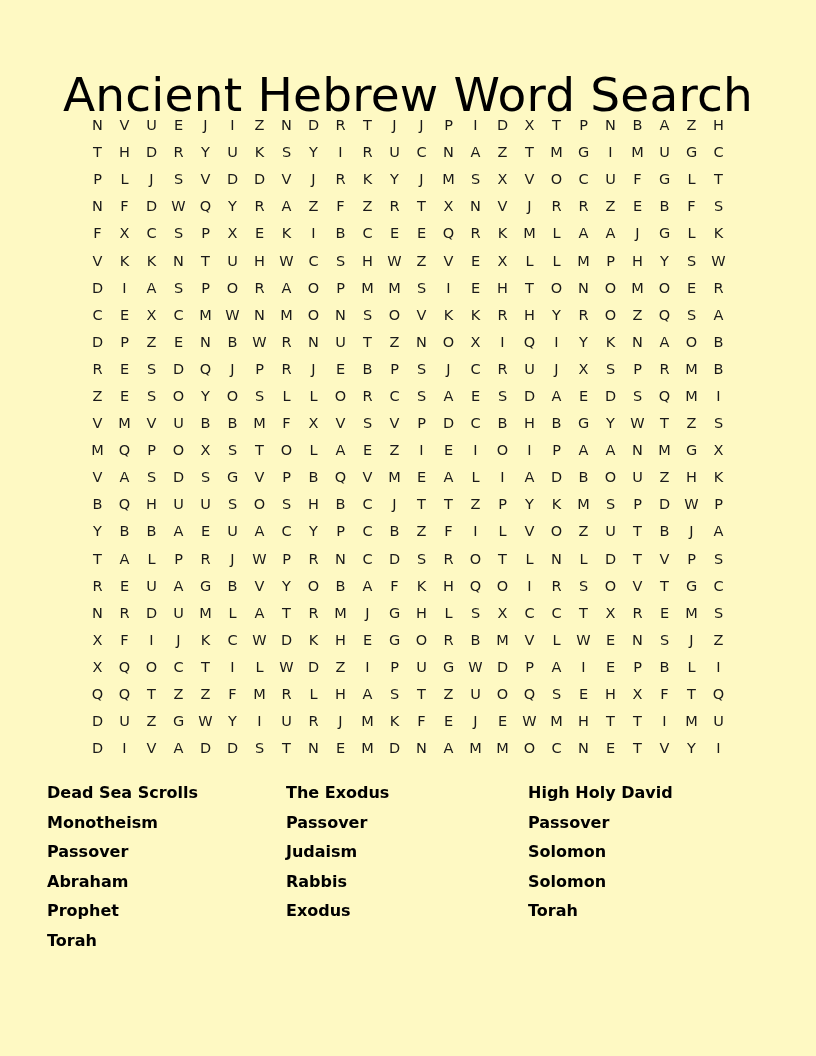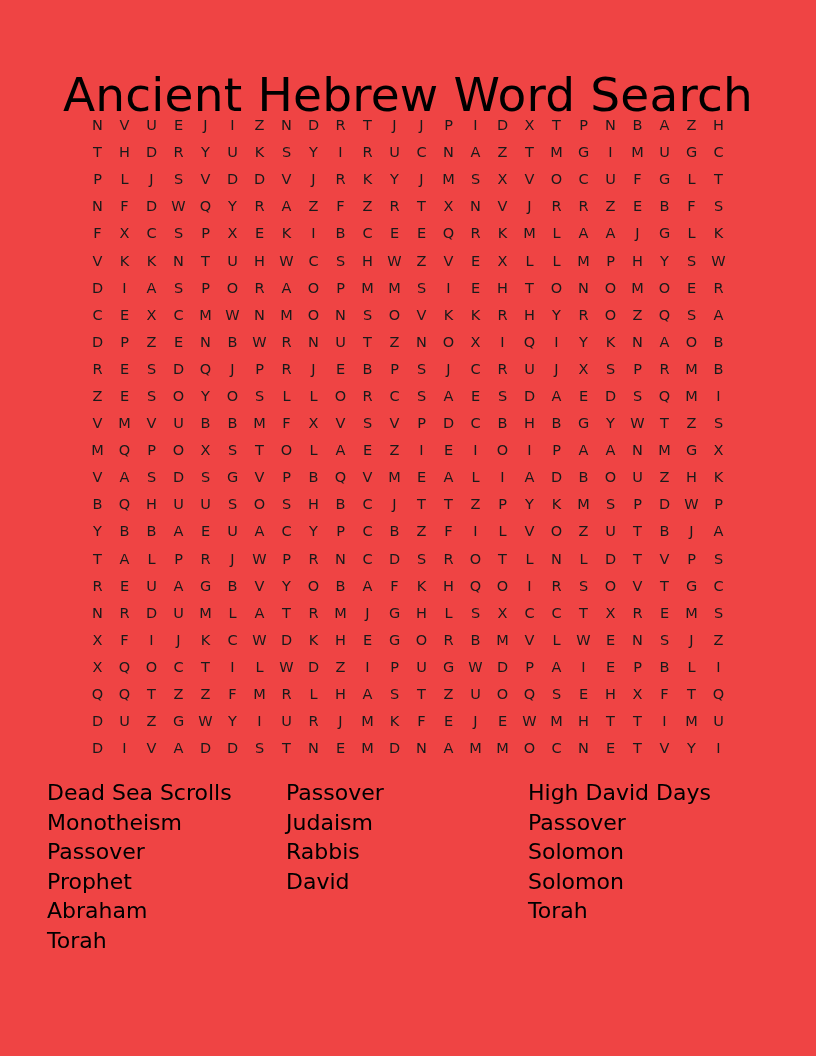--- a/index.html
+++ b/index.html
@@ -12,21 +12,21 @@
     width: 816px;
     height: 1056px;
     position: relative;
     font-family: "DejaVu Sans", sans-serif;
     color: #000000;
     overflow: hidden;
   }
   .page {
     position: absolute;
     inset: 0;
-    background: #ef4444;
+    background: #fef9c3;
   }
 
   
   #puzzle-title {
     position: absolute;
     top: 34px;
     left: 0;
     width: 816px;
     text-align: center;
     font-family: "DejaVu Sans", sans-serif;
@@ -75,22 +75,22 @@
   }
   .word-column {
     display: flex;
     flex-direction: column;
   }
   .word-column.col-1 { width: 239px; }
   .word-column.col-2 { width: 242px; }
   .word-column.col-3 { width: 219px; }
   .word-item {
     font-family: "DejaVu Sans", sans-serif;
-    font-size: 22px;
-    font-weight: 400;
+    font-size: 16px;
+    font-weight: 700;
     line-height: 29.6px;
     color: #000000;
     white-space: nowrap;
   }
 </style>
 </head>
 <body>
 
 <div class="page">
 
@@ -721,32 +721,33 @@
         <span class="grid-cell">Y</span>
         <span class="grid-cell">I</span>
       </div>
     </div>
 
   <div id="word-list">
       <div class="word-column col-1">
         <div class="word-item">Dead Sea Scrolls</div>
         <div class="word-item">Monotheism</div>
         <div class="word-item">Passover</div>
+        <div class="word-item">Abraham</div>
         <div class="word-item">Prophet</div>
-        <div class="word-item">Abraham</div>
         <div class="word-item">Torah</div>
       </div>
       <div class="word-column col-2">
+        <div class="word-item">The Exodus</div>
         <div class="word-item">Passover</div>
         <div class="word-item">Judaism</div>
         <div class="word-item">Rabbis</div>
-        <div class="word-item">David</div>
+        <div class="word-item">Exodus</div>
       </div>
       <div class="word-column col-3">
-        <div class="word-item">High David Days</div>
+        <div class="word-item">High Holy David</div>
         <div class="word-item">Passover</div>
         <div class="word-item">Solomon</div>
         <div class="word-item">Solomon</div>
         <div class="word-item">Torah</div>
       </div>
     </div>
 
 </div>
 
 </body></html>

